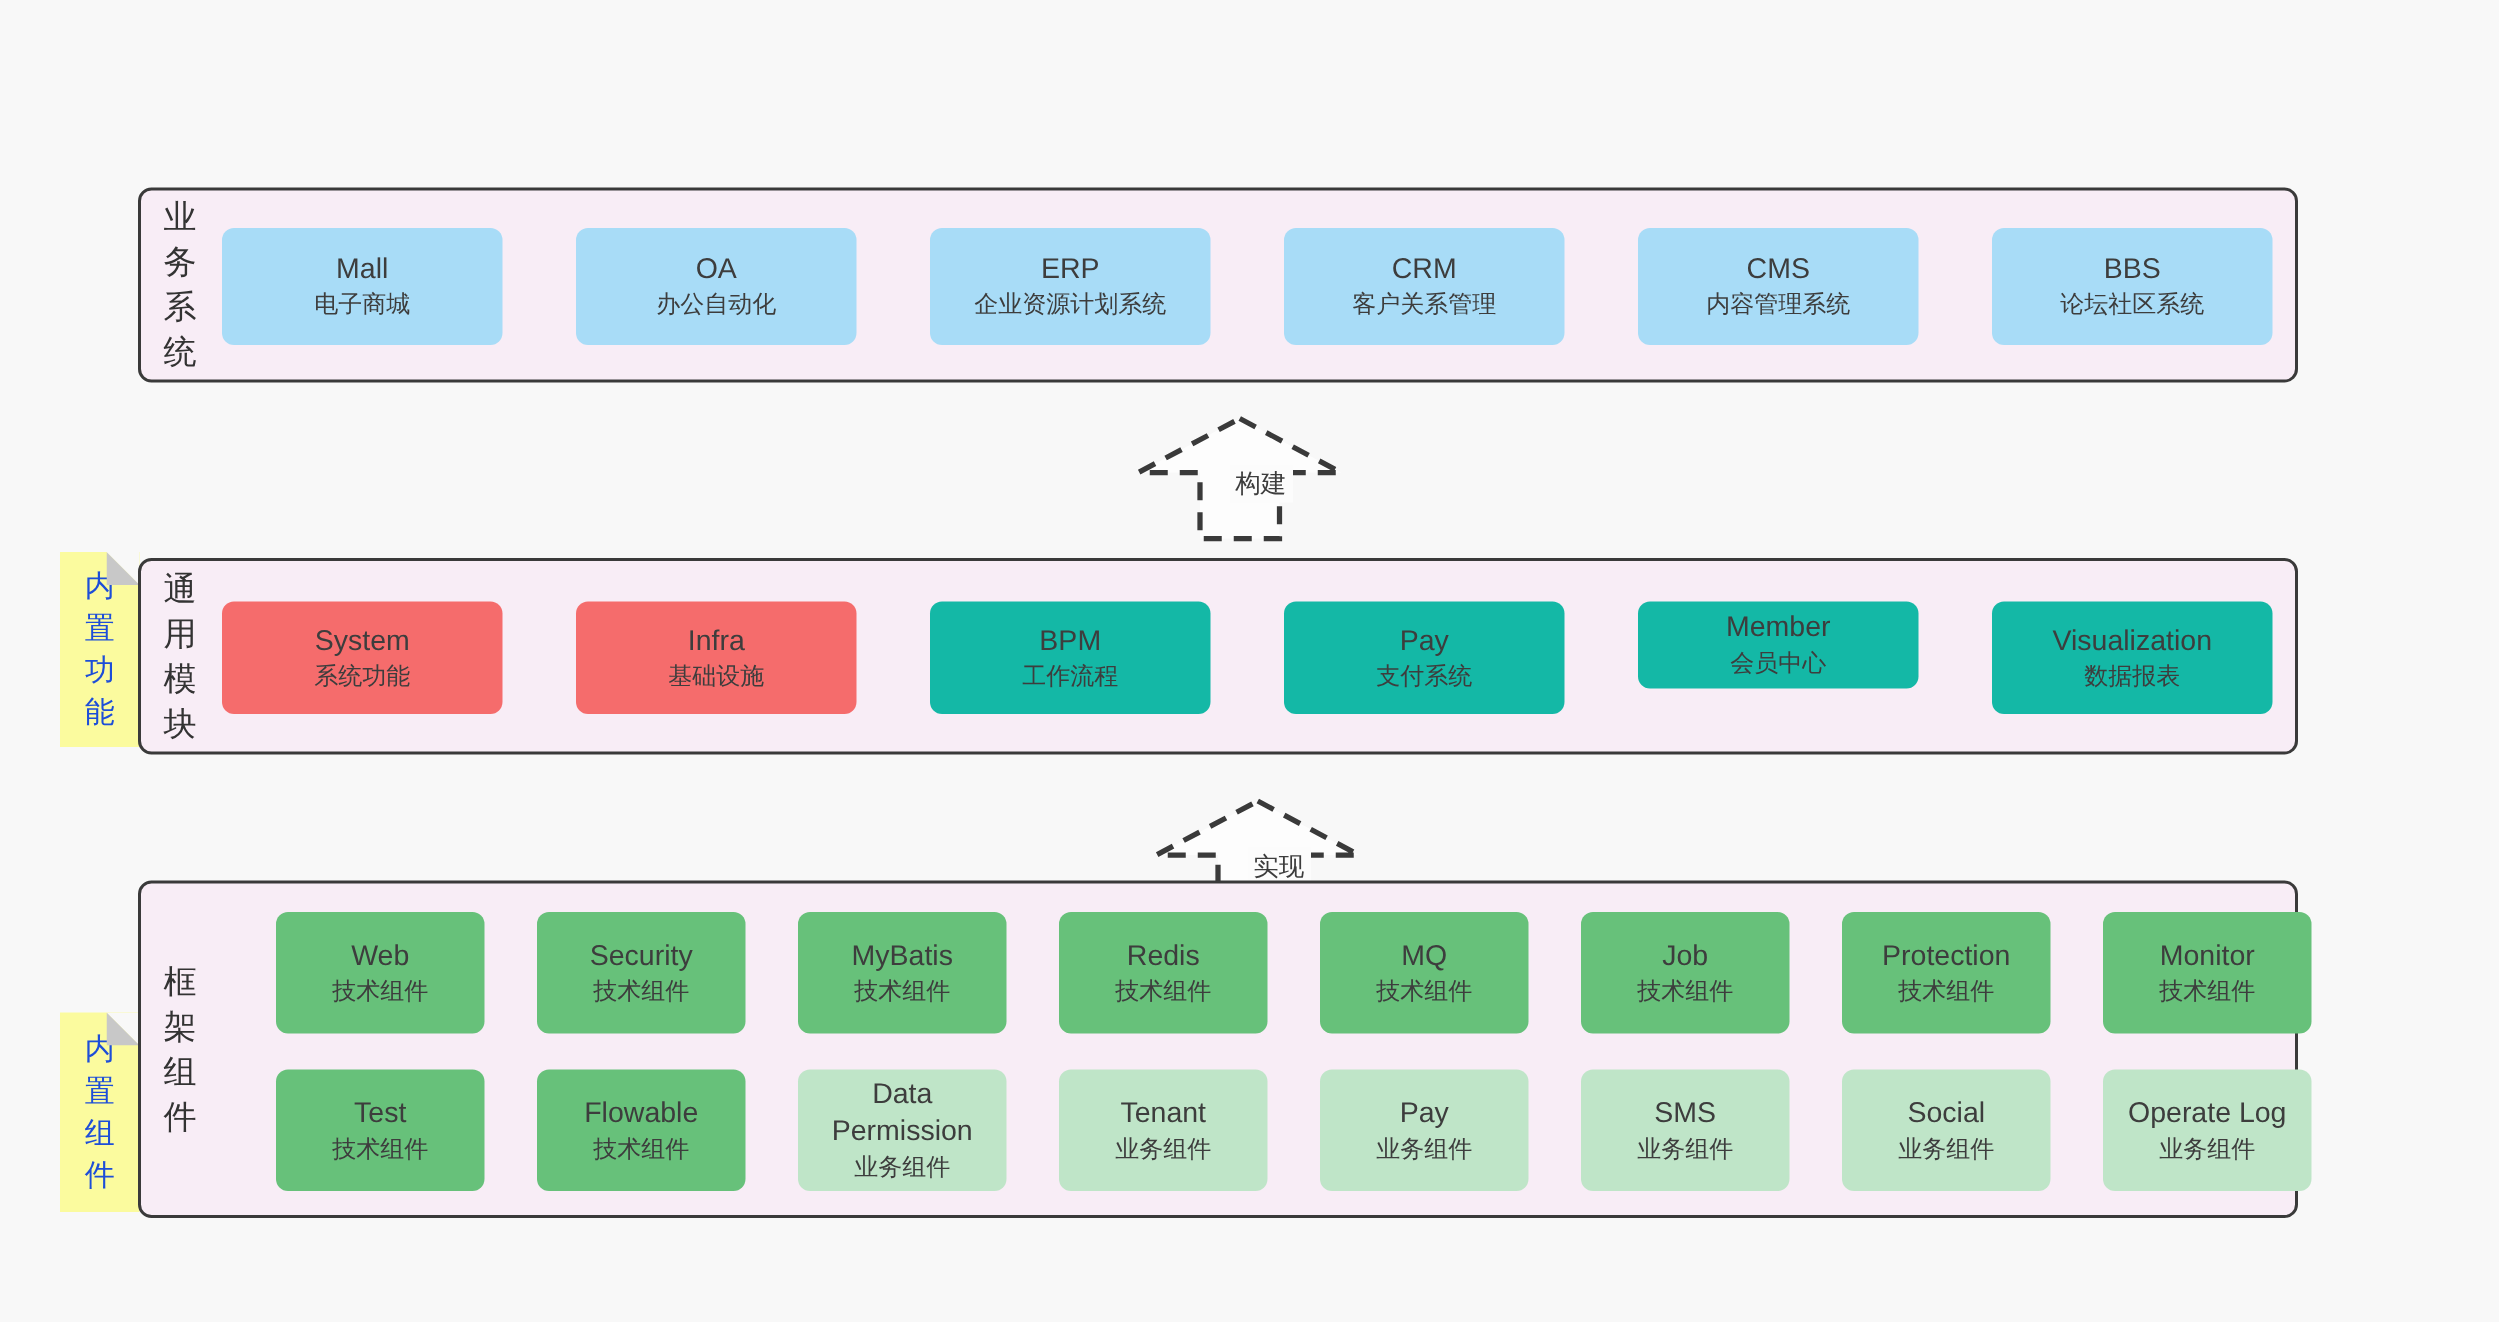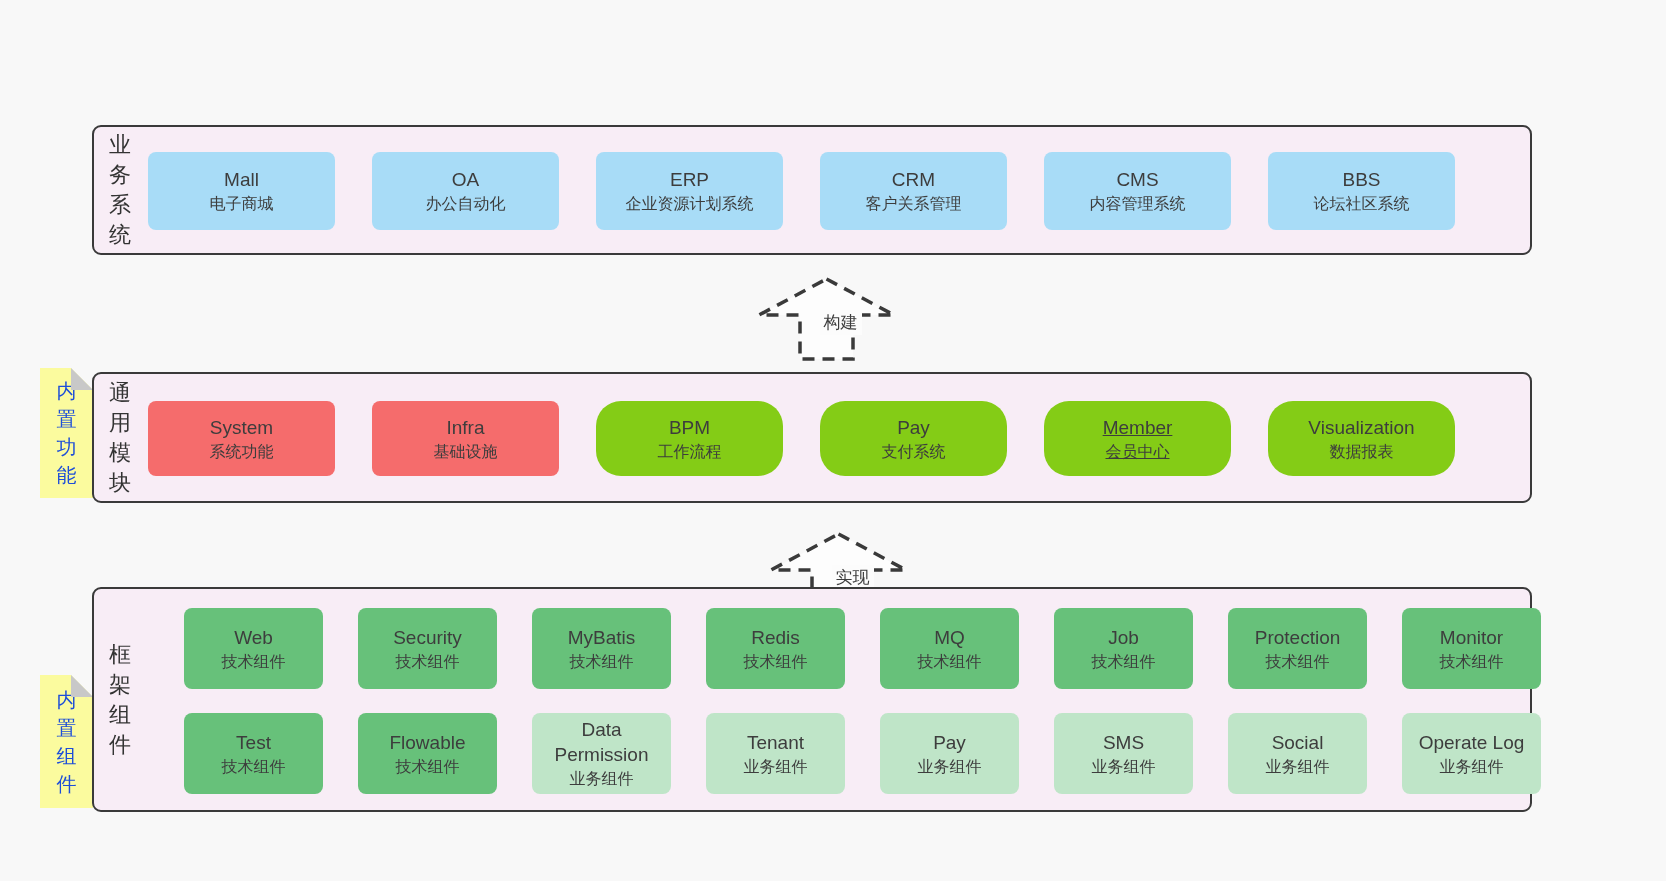--- a/index.html
+++ b/index.html
@@ -18,33 +18,33 @@
   .band-modules{top:372px;height:131px;}
   .band-components{top:587px;height:225px;}
   .vlabel{
     position:absolute;left:12px;top:0;bottom:0;width:30px;
     display:flex;align-items:center;justify-content:center;
   }
   .vlabel span{
     display:block;width:24px;font-size:22px;line-height:30px;
     color:#333;word-break:break-all;
   }
-  .boxes{position:absolute;left:54px;display:flex;gap:37px;}
+  .boxes{position:absolute;left:54px;display:flex;gap:49px;}
   .boxes.comp{gap:35px;padding-left:36px;}
   .box{
     width:187px;height:78px;border-radius:8px;
     display:flex;flex-direction:column;align-items:center;justify-content:center;
     text-align:center;box-sizing:border-box;padding:2px 6px;
   }
   .box .t{font-size:19px;line-height:25px;}
   .box .s{font-size:16px;line-height:23px;}
   .comp .box{width:139px;height:81px;}
   .blue{background:#a8dcf7;}
   .red{background:#f56c6c;}
-  .pink{background:#84cc16;border-radius:25px;}
+  .pink{background:#14b8a6;}
   .gdark{background:#67c17a;}
   .glight{background:#bfe5c8;}
   .sticky{
     position:absolute;left:40px;width:53px;background:#fbfb9e;
     display:flex;align-items:center;justify-content:center;z-index:1;
   }
   .sticky-modules{top:368px;height:130px;}
   .sticky-components{top:675px;height:133px;}
   .sticky .txt{
     width:22px;font-size:20px;line-height:28px;color:#1d4ed8;
@@ -133,21 +133,21 @@
       <div class="s">基础设施</div>
     </div>
     <div class="box pink" style="height:75px;">
       <div class="t">BPM</div>
       <div class="s">工作流程</div>
     </div>
     <div class="box pink" style="height:75px;">
       <div class="t">Pay</div>
       <div class="s">支付系统</div>
     </div>
-    <div class="box pink" style="height:75px;text-decoration:underline;">
+    <div class="box pink" style="height:58px;">
       <div class="t">Member</div>
       <div class="s">会员中心</div>
     </div>
     <div class="box pink" style="height:75px;">
       <div class="t">Visualization</div>
       <div class="s">数据报表</div>
     </div>
   </div>
 </div>
 

